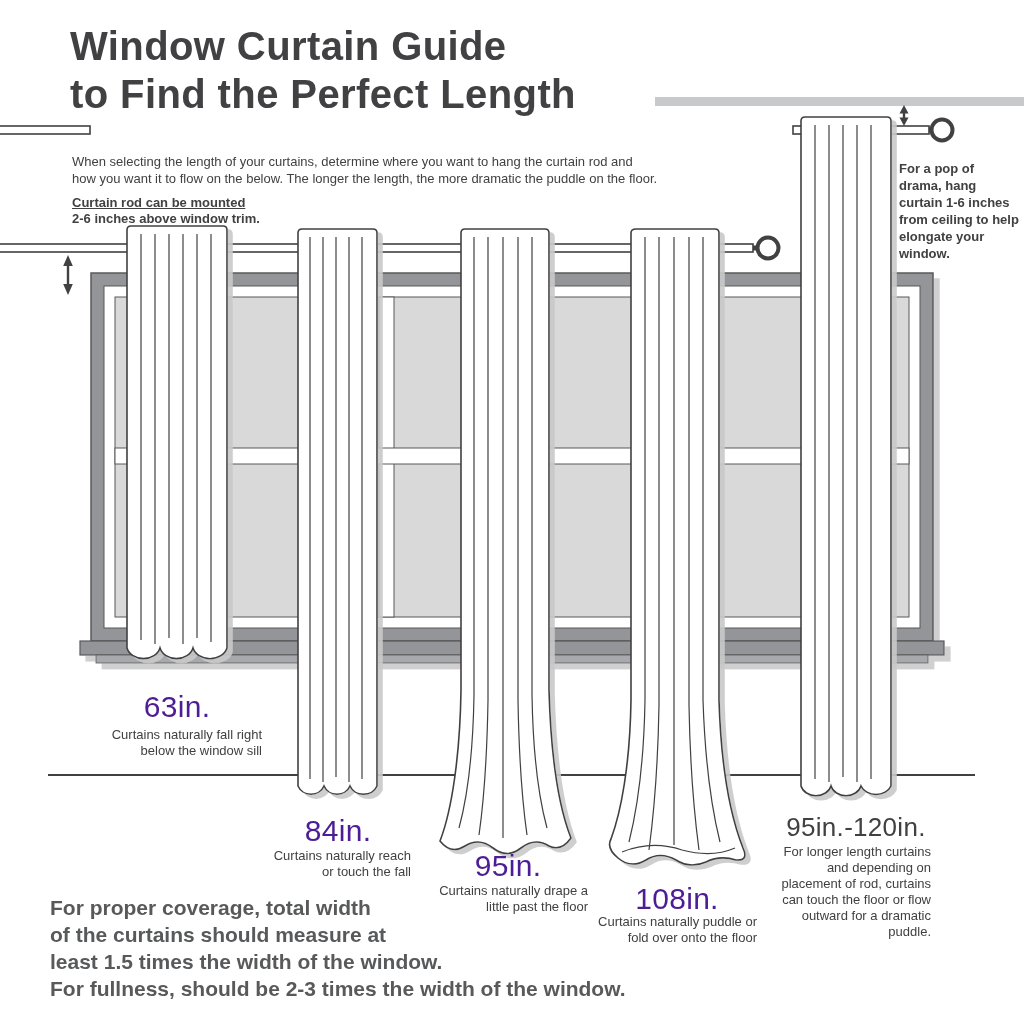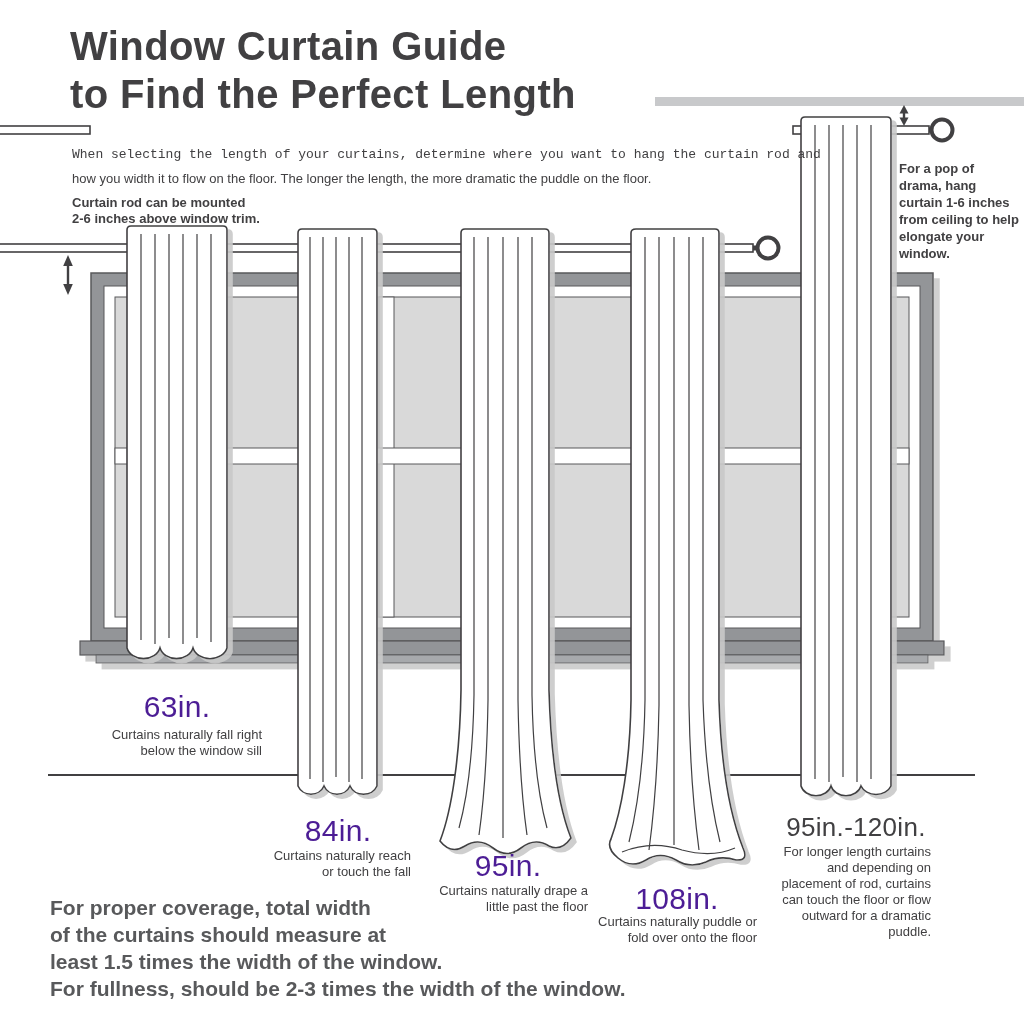--- a/index.html
+++ b/index.html
@@ -144,24 +144,24 @@
         <line x1="904" y1="112" x2="904" y2="120" stroke="#414042" stroke-width="2.4"></line>
         <path d="M 904 105 L 899.5 113.5 L 908.5 113.5 Z"></path>
         <path d="M 904 126 L 899.5 117.5 L 908.5 117.5 Z"></path>
       </g>
     </g>
   </svg>
 
   <div class="txt t-title nowrap" style="left:70px;top:22px;">Window Curtain Guide</div>
   <div class="txt t-title nowrap" style="left:70px;top:70px;">to Find the Perfect Length</div>
 
-  <div class="txt t-body nowrap" style="left:72px;top:146px;font-family:Liberation Mono, monospace;">When selecting the length of your curtains, determine where you want to hang the curtain rod and</div>
-  <div class="txt t-body nowrap" style="left:72px;top:170px;">how you width it to flow on the floor. The longer the length, the more dramatic the puddle on the floor.</div>
+  <div class="txt t-body nowrap" style="left:72px;top:153px;">When selecting the length of your curtains, determine where you want to hang the curtain rod and</div>
+  <div class="txt t-body nowrap" style="left:72px;top:170px;">how you want it to flow on the below. The longer the length, the more dramatic the puddle on the floor.</div>
 
-  <div class="txt t-body t-bold nowrap" style="left:72px;top:194px;">Curtain rod can be mounted</div>
+  <div class="txt t-body t-bold nowrap" style="left:72px;top:194px;text-decoration:underline;">Curtain rod can be mounted</div>
   <div class="txt t-body t-bold nowrap" style="left:72px;top:210px;">2-6 inches above window trim.</div>
 
   <div class="txt t-body t-bold" style="left:899px;top:160px;width:120px;">For a pop of drama, hang curtain 1-6 inches from ceiling to help elongate your window.</div>
 
   <div class="txt t-length" style="left:97px;top:690px;width:160px;">63in.</div>
   <div class="txt t-desc" style="left:92px;top:727px;width:170px;">Curtains naturally fall right below the window sill</div>
 
   <div class="txt t-length" style="left:258px;top:814px;width:160px;">84in.</div>
   <div class="txt t-desc" style="left:265px;top:848px;width:146px;">Curtains naturally reach or touch the fall</div>
 

